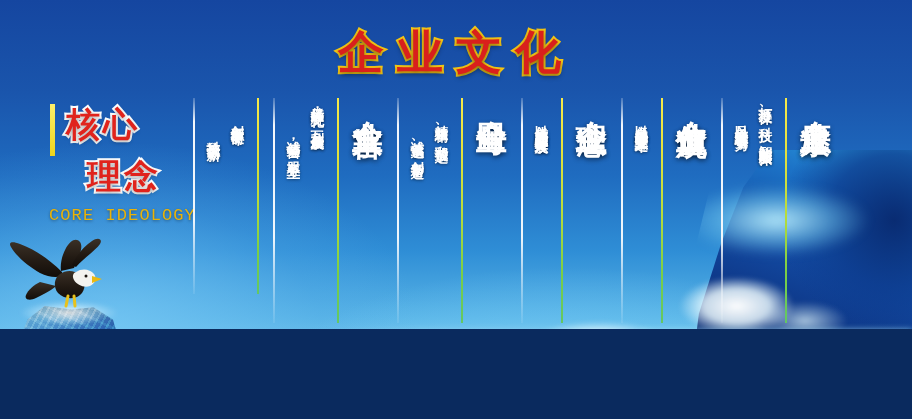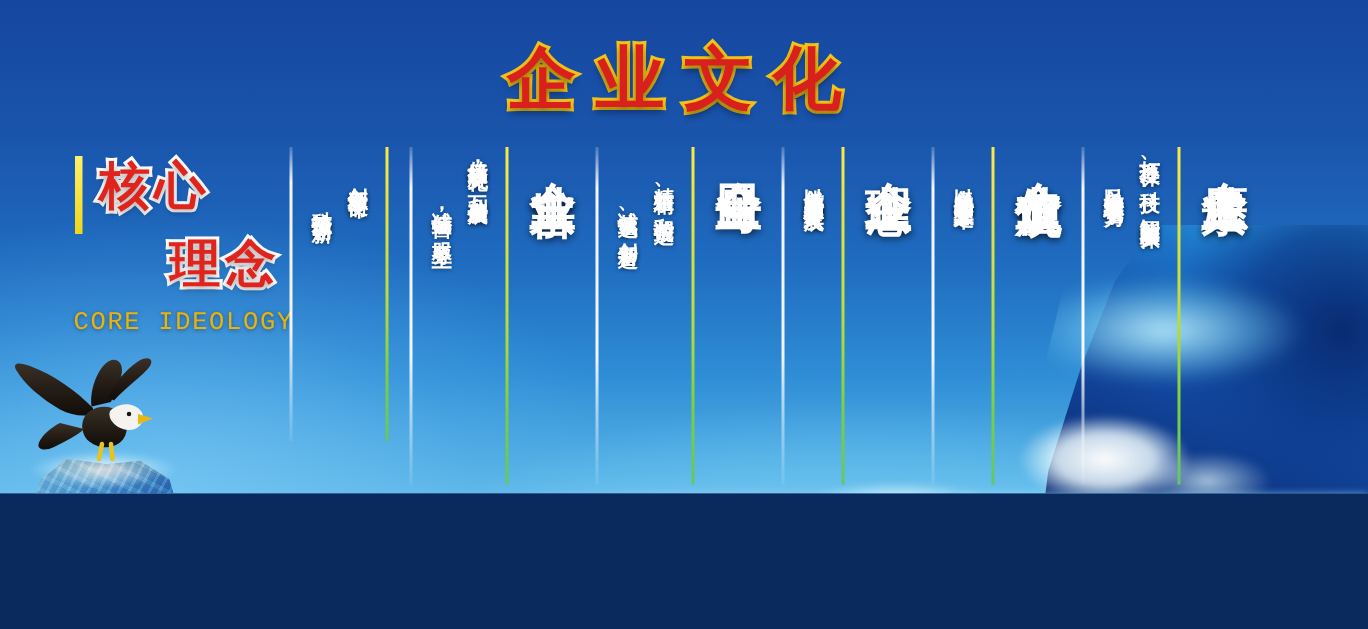--- a/index.html
+++ b/index.html
@@ -122,21 +122,21 @@
   .core-l1,.core-l2{
     position:absolute;
     font-size:34px;line-height:36px;font-weight:bold;letter-spacing:3px;
     color:#e0231c;
     -webkit-text-stroke:4px #ffffff;
     paint-order:stroke fill;
     text-shadow:0 2px 4px rgba(0,0,0,.35);
     white-space:nowrap;
   }
   .core-l1{left:22px;top:10px;}
-  .core-l2{left:69px;top:62px;}
+  .core-l2{left:43px;top:62px;}
   .core-en{
     position:absolute;left:5px;top:110px;
     font-family:Liberation Mono, monospace;
     font-size:17px;line-height:20px;letter-spacing:1.1px;
     color:#eab308;white-space:nowrap;
     text-shadow:0 1px 3px rgba(0,0,0,.4);
   }
 
   
   .strip{

